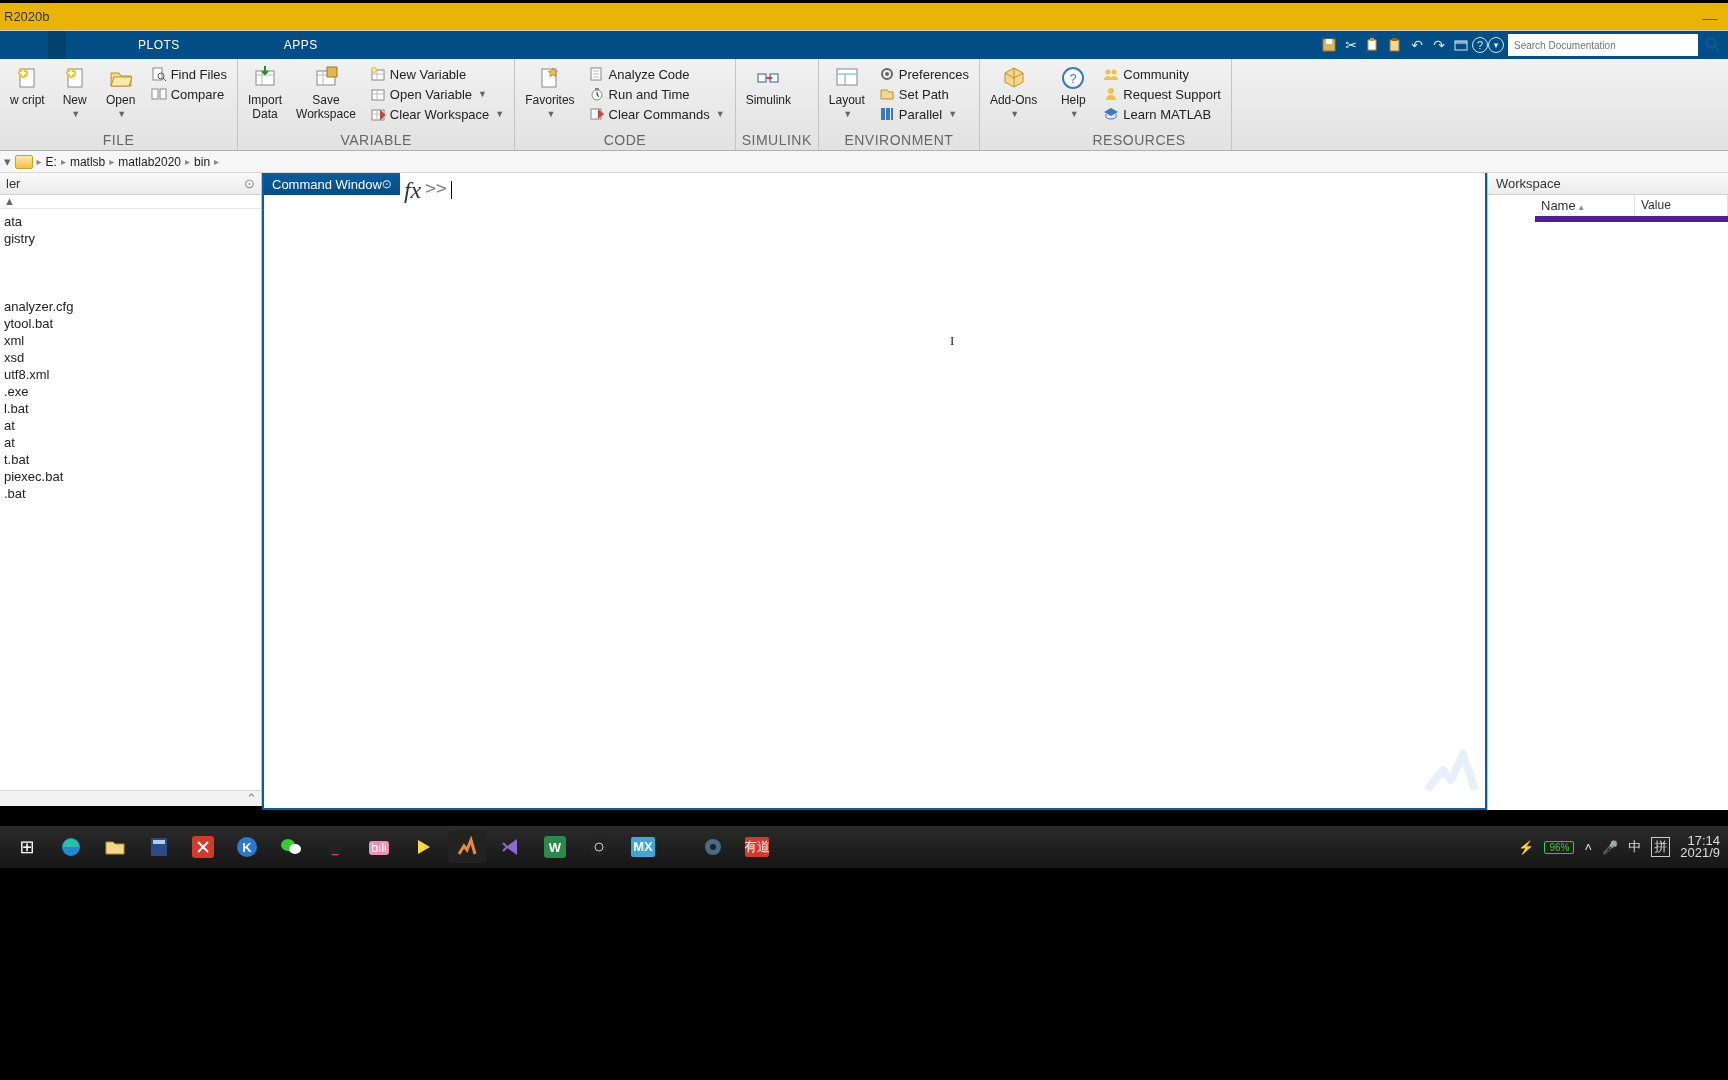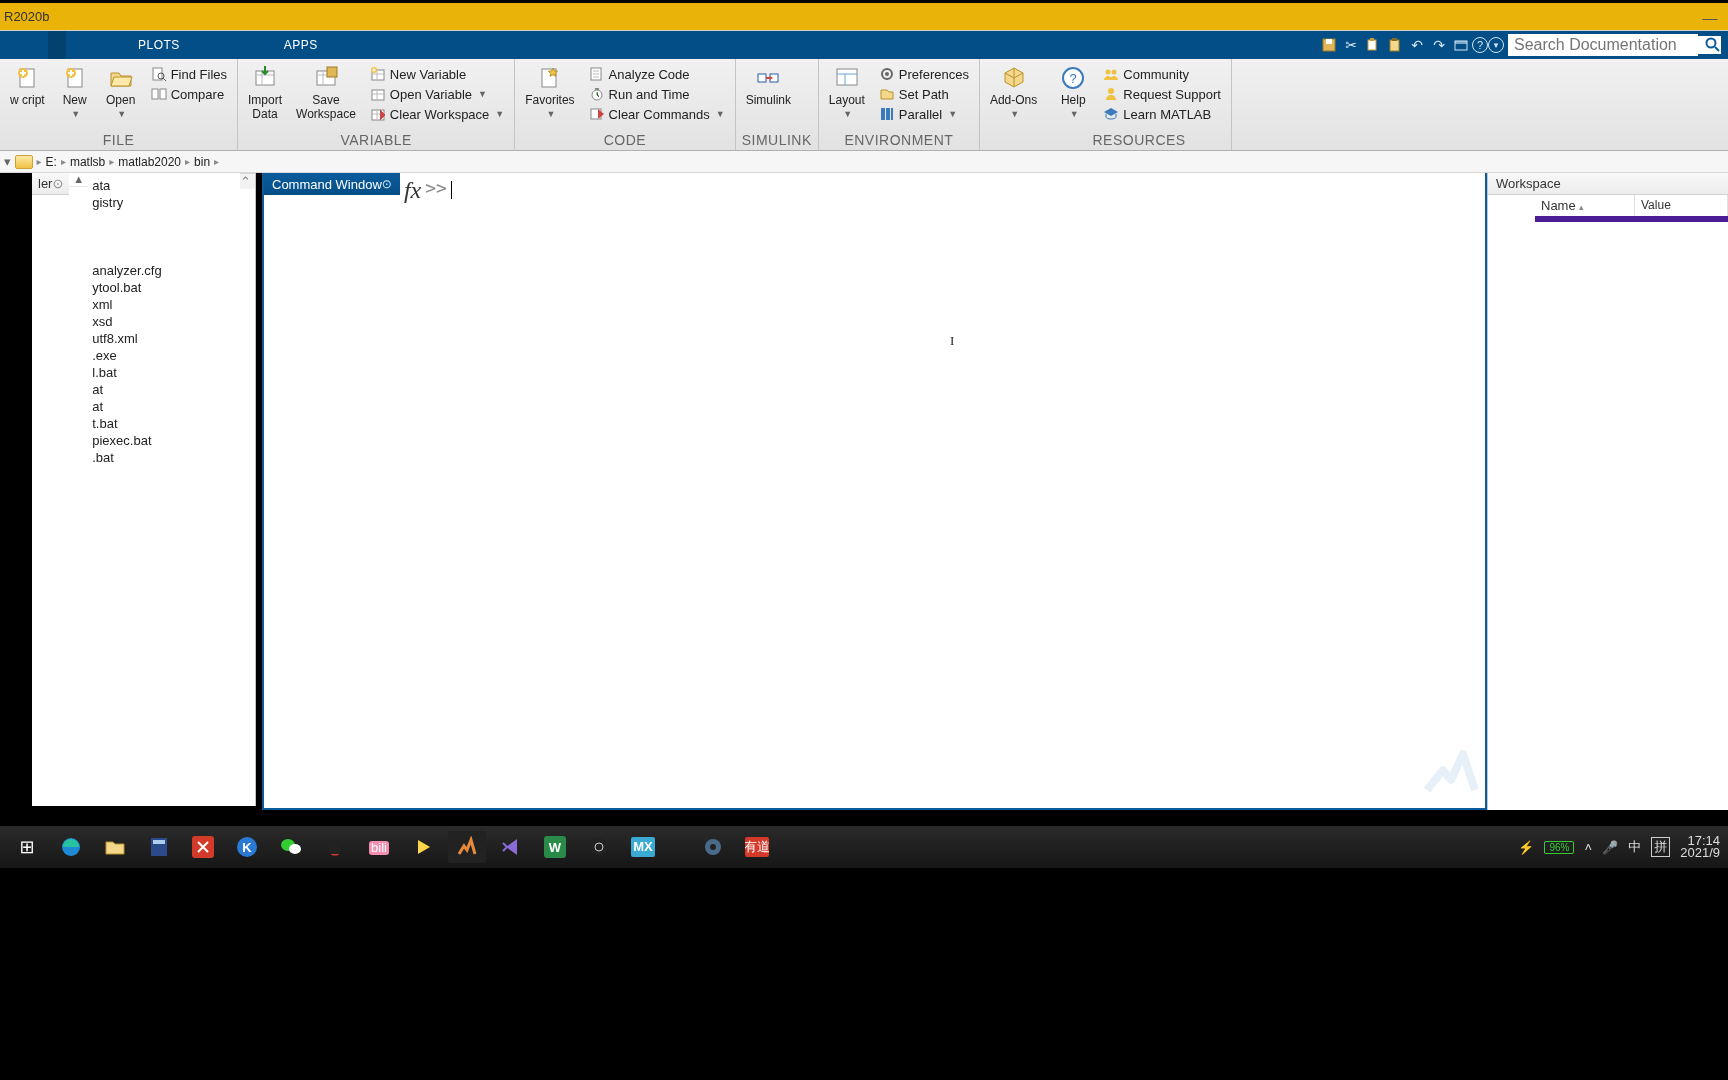--- a/index.html
+++ b/index.html
@@ -11,21 +11,21 @@
 .titlebar .winbtns { position:absolute; right:4px; top:0; display:flex; gap:14px; }
 .titlebar .winbtn { width:28px; height:28px; display:flex; align-items:center; justify-content:center; font-size:15px; color:#555; }
 
 
 .tabstrip { position:absolute; left:0; top:31px; right:0; height:28px; background:#044e87; display:flex; align-items:stretch; }
 .tabstrip .tab { color:#fff; padding:0 32px; font-size:12px; display:flex; align-items:center; letter-spacing:.5px;margin-left:40px; }
 .tabstrip .right { margin-left:auto; display:flex; align-items:center; }
 .tabstrip .qat { display:flex; align-items:center; gap:0; padding-right:4px; }
 .tabstrip .qat span { width:22px; height:22px; display:flex; align-items:center; justify-content:center; color:#d6e7f3; font-size:14px; }
 .tabstrip .search { width:190px; height:22px; background:#fff; display:flex; align-items:center; padding:0 6px; margin-right:0; }
-.tabstrip .search input { border:none; outline:none; flex:1; font-size:16px; color:#4d7c0f; }
+.tabstrip .search input { border:none; outline:none; flex:1; font-size:10px; color:#4d7c0f; }
 .tabstrip .sbtn { width:30px; height:28px; display:flex; align-items:center; justify-content:center; color:#fff; }
 
 
 .ribbon { position:absolute; left:0; top:59px; right:0; height:92px; background:#eaeaea; background:linear-gradient(#f1f1f1,#e2e2e2); display:flex; border-bottom:1px solid #b0b0b0; }
 .rgroup { border-right:1px solid #c4c4c4; display:flex; flex-direction:column; padding:4px 6px 0; }
 .rgroup .body { flex:1; display:flex; align-items:flex-start; gap:6px; }
 .rgroup .label { text-align:center; font-size:14px; color:#666; padding:2px 0; letter-spacing:.5px; }
 .bigbtn { display:flex; flex-direction:column; align-items:center; justify-content:flex-start; padding:2px 4px 0; gap:2px; min-width:40px; }
 .bigbtn .ico { width:26px; height:26px; }
 .bigbtn .txt { font-size:12px; color:#222; text-align:center; line-height:14px; }
@@ -36,21 +36,21 @@
 
 
 .addrbar { position:absolute; left:0; top:151px; right:0; height:22px; background:#f6f6f6; border-bottom:1px solid #d8d8d8; display:flex; align-items:center; gap:4px; padding-left:4px; }
 .addrbar .arrow { color:#888; font-size:10px;}
 .addrbar .folder { width:18px; height:14px; background:linear-gradient(#ffe9a8,#f1c142); border:1px solid #caa334; border-radius:2px;}
 .addrbar a { color:#222; font-size:12px; }
 
 
 .pane-title { height:22px; background:linear-gradient(#0a5c9c,#044e87); color:#fff; font-size:12px; display:flex; align-items:center; padding:0 8px; }
 .pane-title .act { margin-left:auto; color:#cfe5f3; font-size:12px; }
-.left-pane { position:absolute; left:0; top:173px; width:224px; bottom:274px; background:#fff; border-right:1px solid #c4c4c4; display:flex; flex-direction:row;margin-left:32px;}
+.left-pane { position:absolute; left:0; top:173px; width:262px; bottom:274px; background:#fff; border-right:1px solid #c4c4c4; display:flex; flex-direction:column;}
 .left-pane .lt { height:22px; background:linear-gradient(#f9f9f9,#ececec); border-bottom:1px solid #d0d0d0; display:flex; align-items:center; padding:0 6px; font-size:12px; color:#333;}
 .left-pane .lt .act { margin-left:auto; color:#888;}
 .left-pane .files { flex:1; padding:4px 0 0 2px; font-size:12px; color:#222; overflow:hidden;}
 .left-pane .files div { padding:1px 2px;}
 .left-pane .foot { height:16px; background:#f2f2f2; border-top:1px solid #d6d6d6; text-align:right; color:#888; padding-right:4px;}
 .cmd-pane { position:absolute; left:262px; top:173px; right:241px; bottom:270px; background:#fff; border:2px solid #0a5c9c; border-top:none; display:flex; flex-direction:row;}
 .cmd-body { flex:1; display:flex; align-items:flex-start; padding:4px 4px; position:relative;}
 .cmd-body .fx { font-family:'Times New Roman',serif; font-style:italic; font-size:24px; color:#333; padding-right:4px;}
 .cmd-body .prompt { font-size:18px; color:#888; font-family:monospace; padding-right:4px;}
 .cmd-body .cursor { width:1px; height:18px; background:#000; animation:blink 1s infinite; margin-top:4px;}

